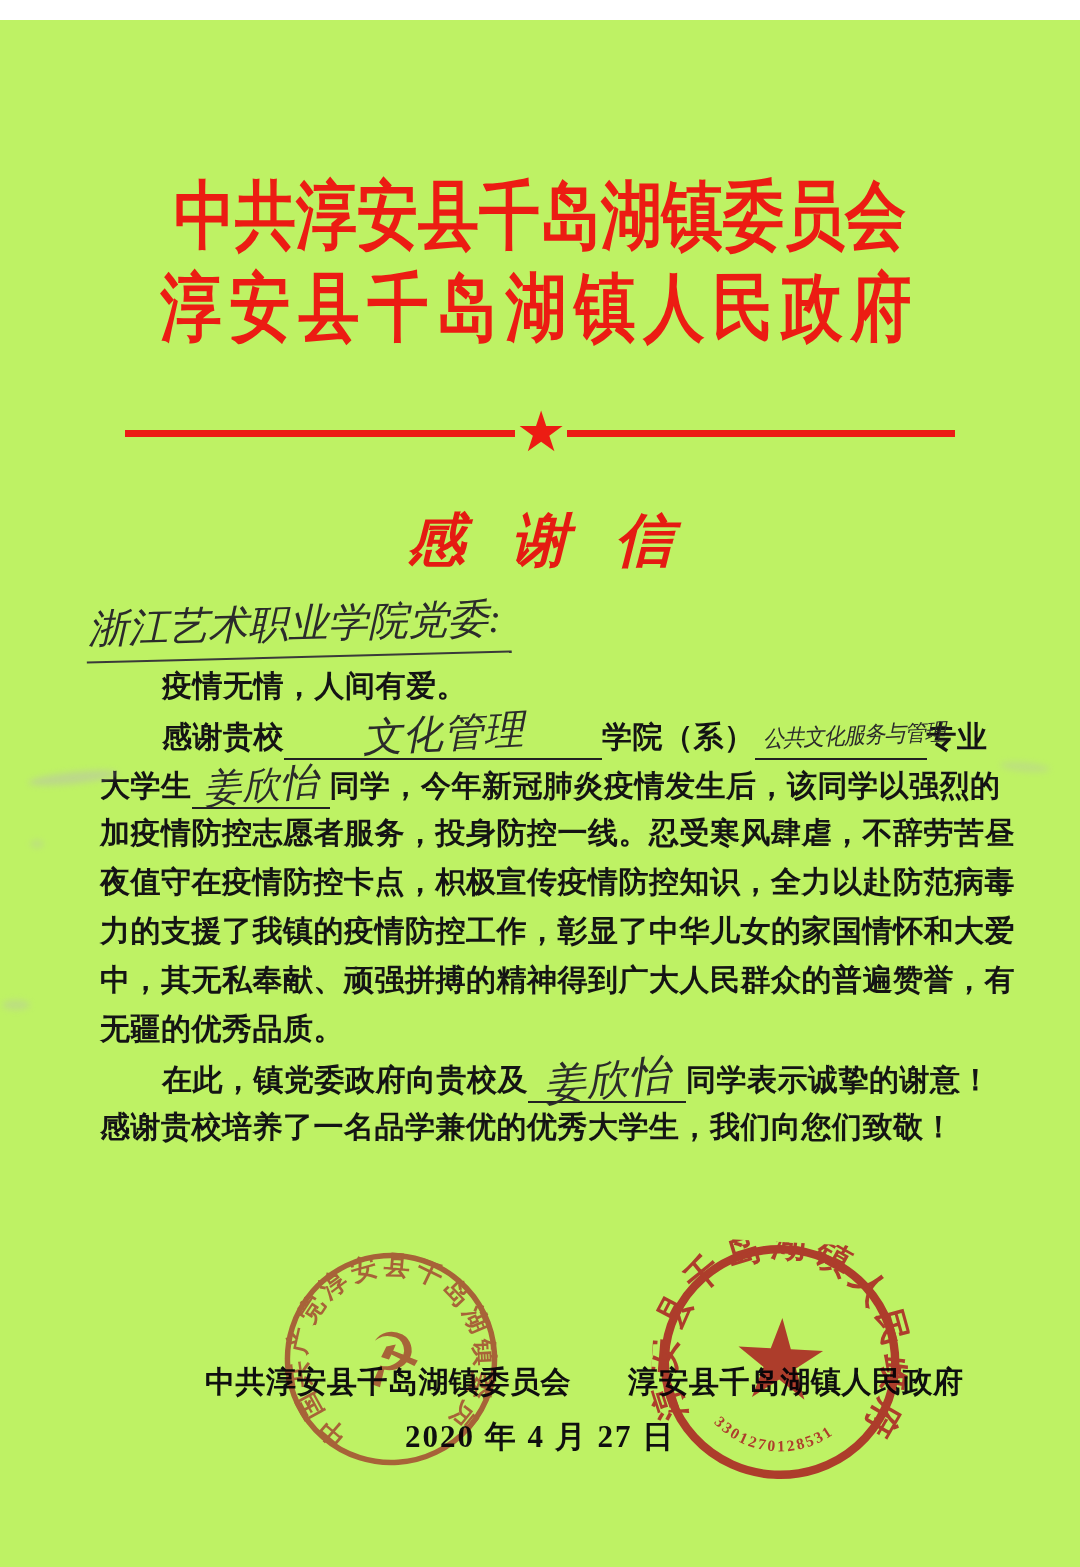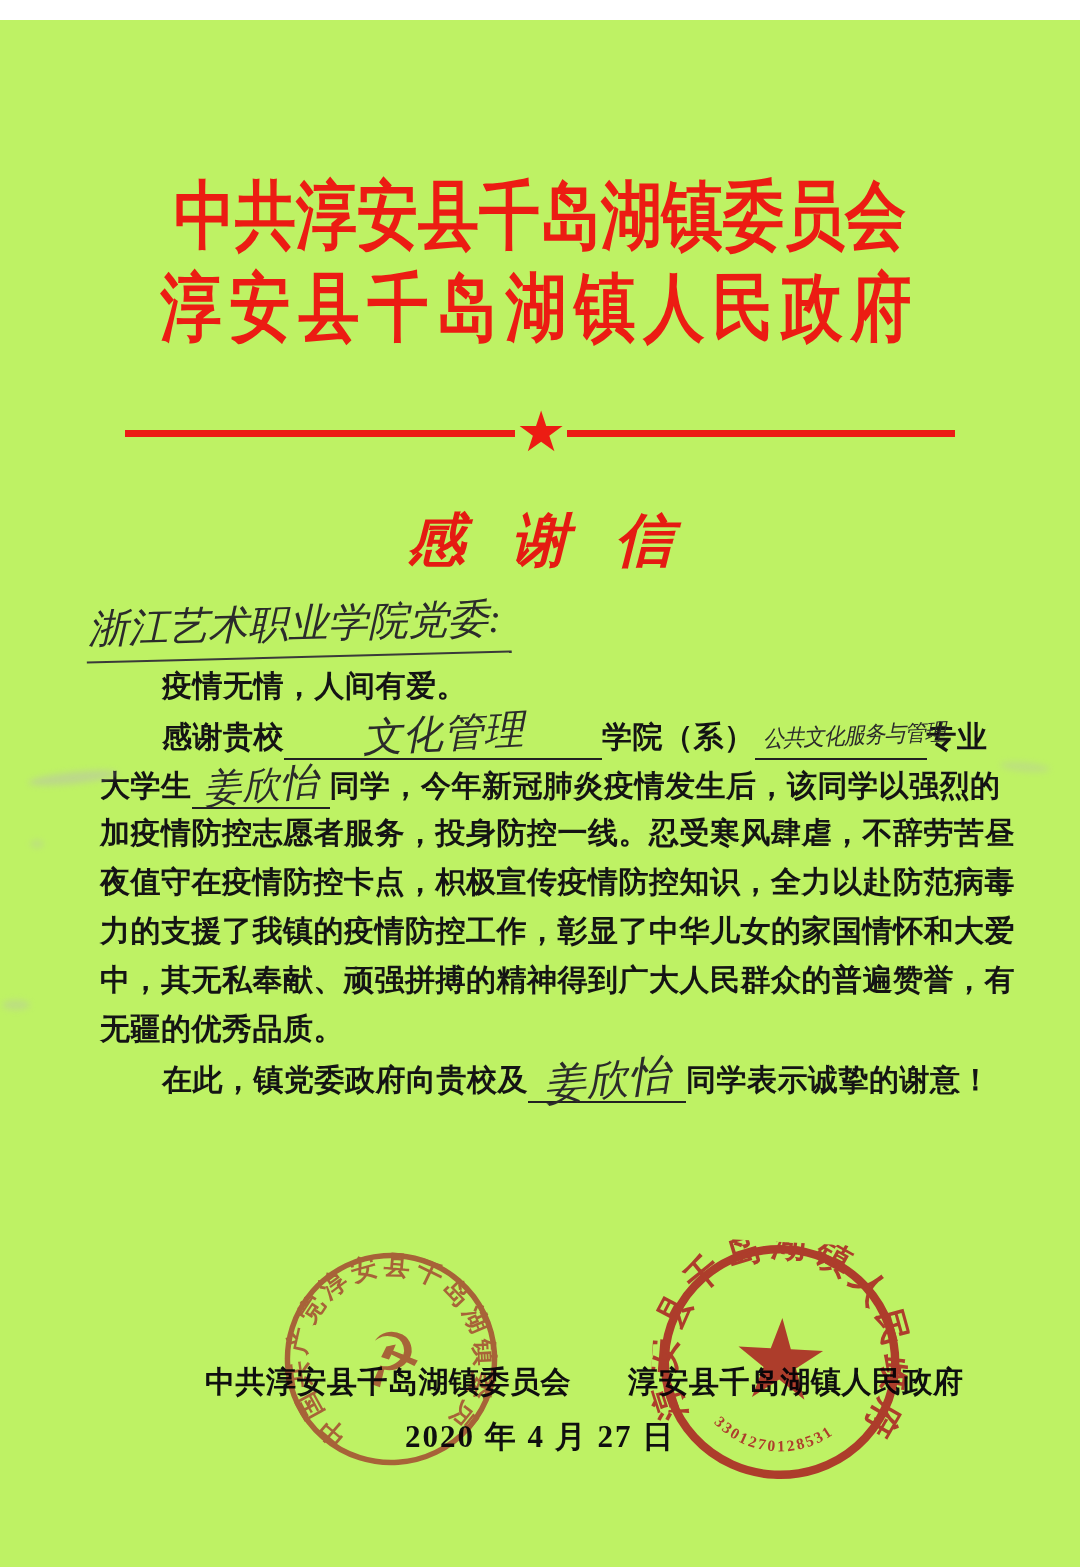--- a/index.html
+++ b/index.html
@@ -108,20 +108,21 @@
     <div class="bline"><span>大学生</span><span class="blank b3"><span class="hand">姜欣怡</span></span><span>同学，今年新冠肺炎疫情发生后，该同学以强烈的</span></div>
 
     <div class="bline">加疫情防控志愿者服务，投身防控一线。忍受寒风肆虐，不辞劳苦昼</div>
     <div class="bline">夜值守在疫情防控卡点，枳极宣传疫情防控知识，全力以赴防范病毒</div>
     <div class="bline">力的支援了我镇的疫情防控工作，彰显了中华儿女的家国情怀和大爱</div>
     <div class="bline">中，其无私奉献、顽强拼搏的精神得到广大人民群众的普遍赞誉，有</div>
     <div class="bline">无疆的优秀品质。</div>
 
     <div class="bline indent"><span>在此，镇党委政府向贵校及</span><span class="blank b4"><span class="hand">姜欣怡</span></span><span>同学表示诚挚的谢意！</span></div>
 
+    <div class="bline">感谢贵校培养了一名品学兼优的优秀大学生，我们向您们致敬！</div>
   </div>
 
   <div class="sig left">中共淳安县千岛湖镇委员会</div>
   <div class="sig right">淳安县千岛湖镇人民政府</div>
   <div class="date-line">2020 年 4 月 27 日</div>
 
   <svg class="stamp stamp-left" width="218" height="218" viewBox="0 0 200 200">
     <circle cx="100" cy="100" r="95" fill="none" stroke="#df5b84" stroke-width="5"></circle>
     <path id="arcL" d="M 61,167.5 A 78 78 0 1 1 139,167.5" fill="none"></path>
     <text fill="#df5b84" font-size="24" letter-spacing="4">

